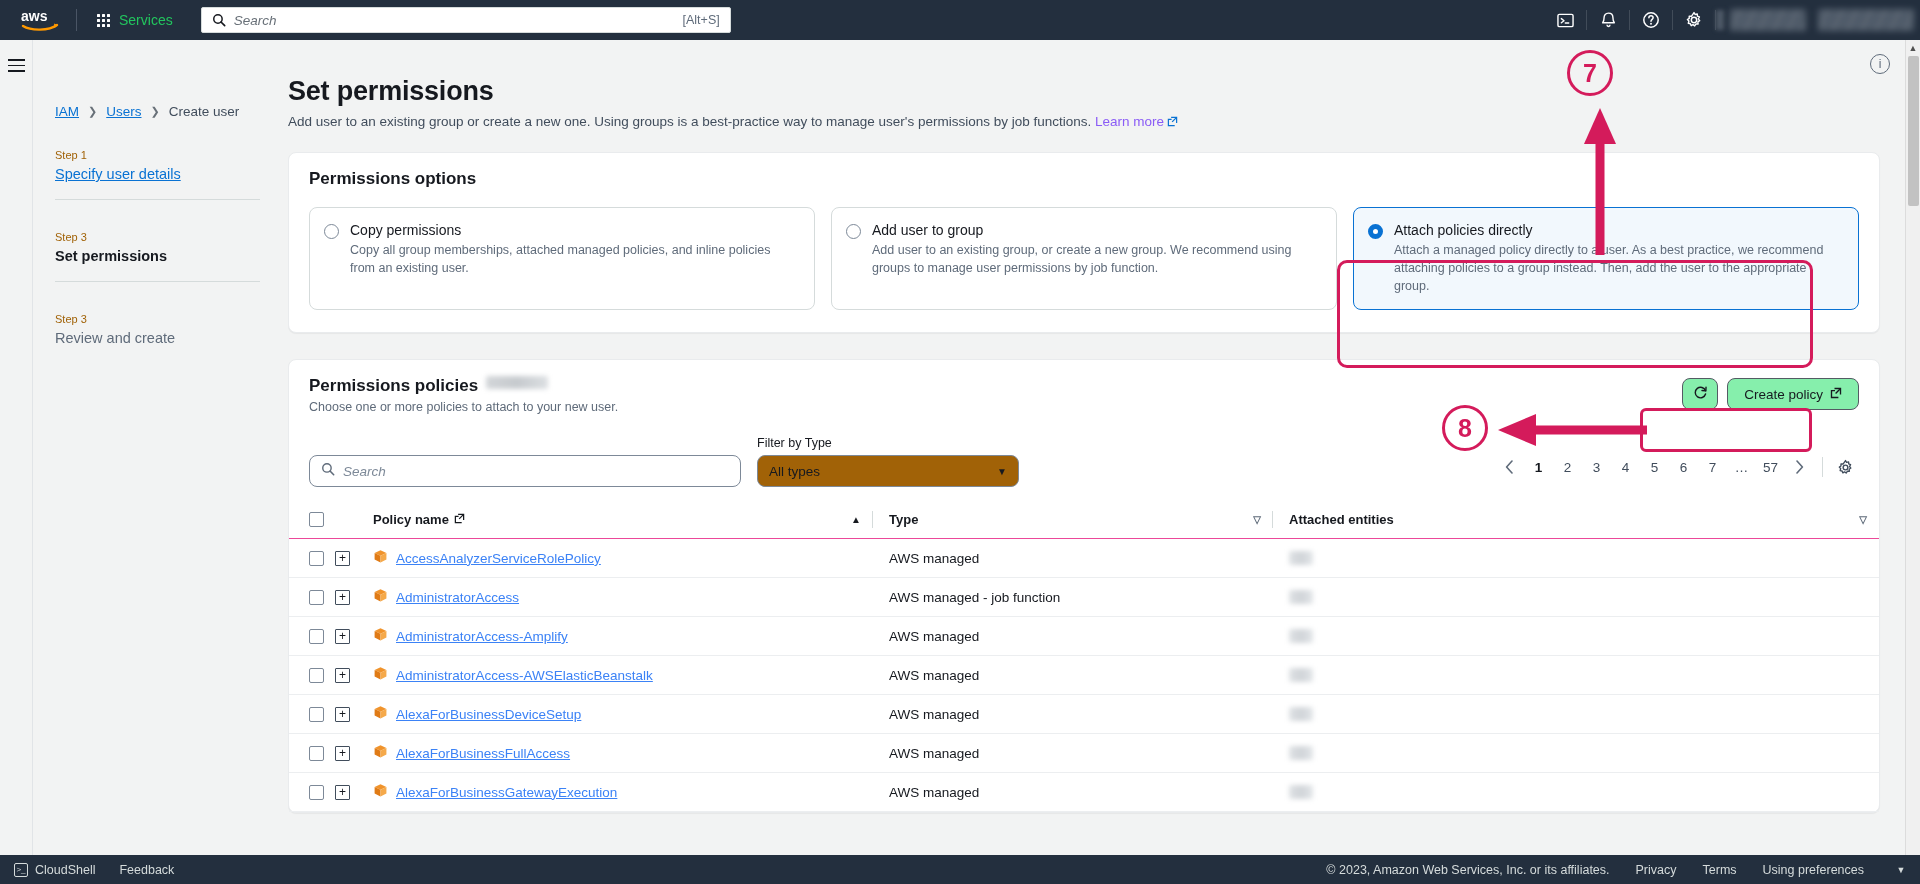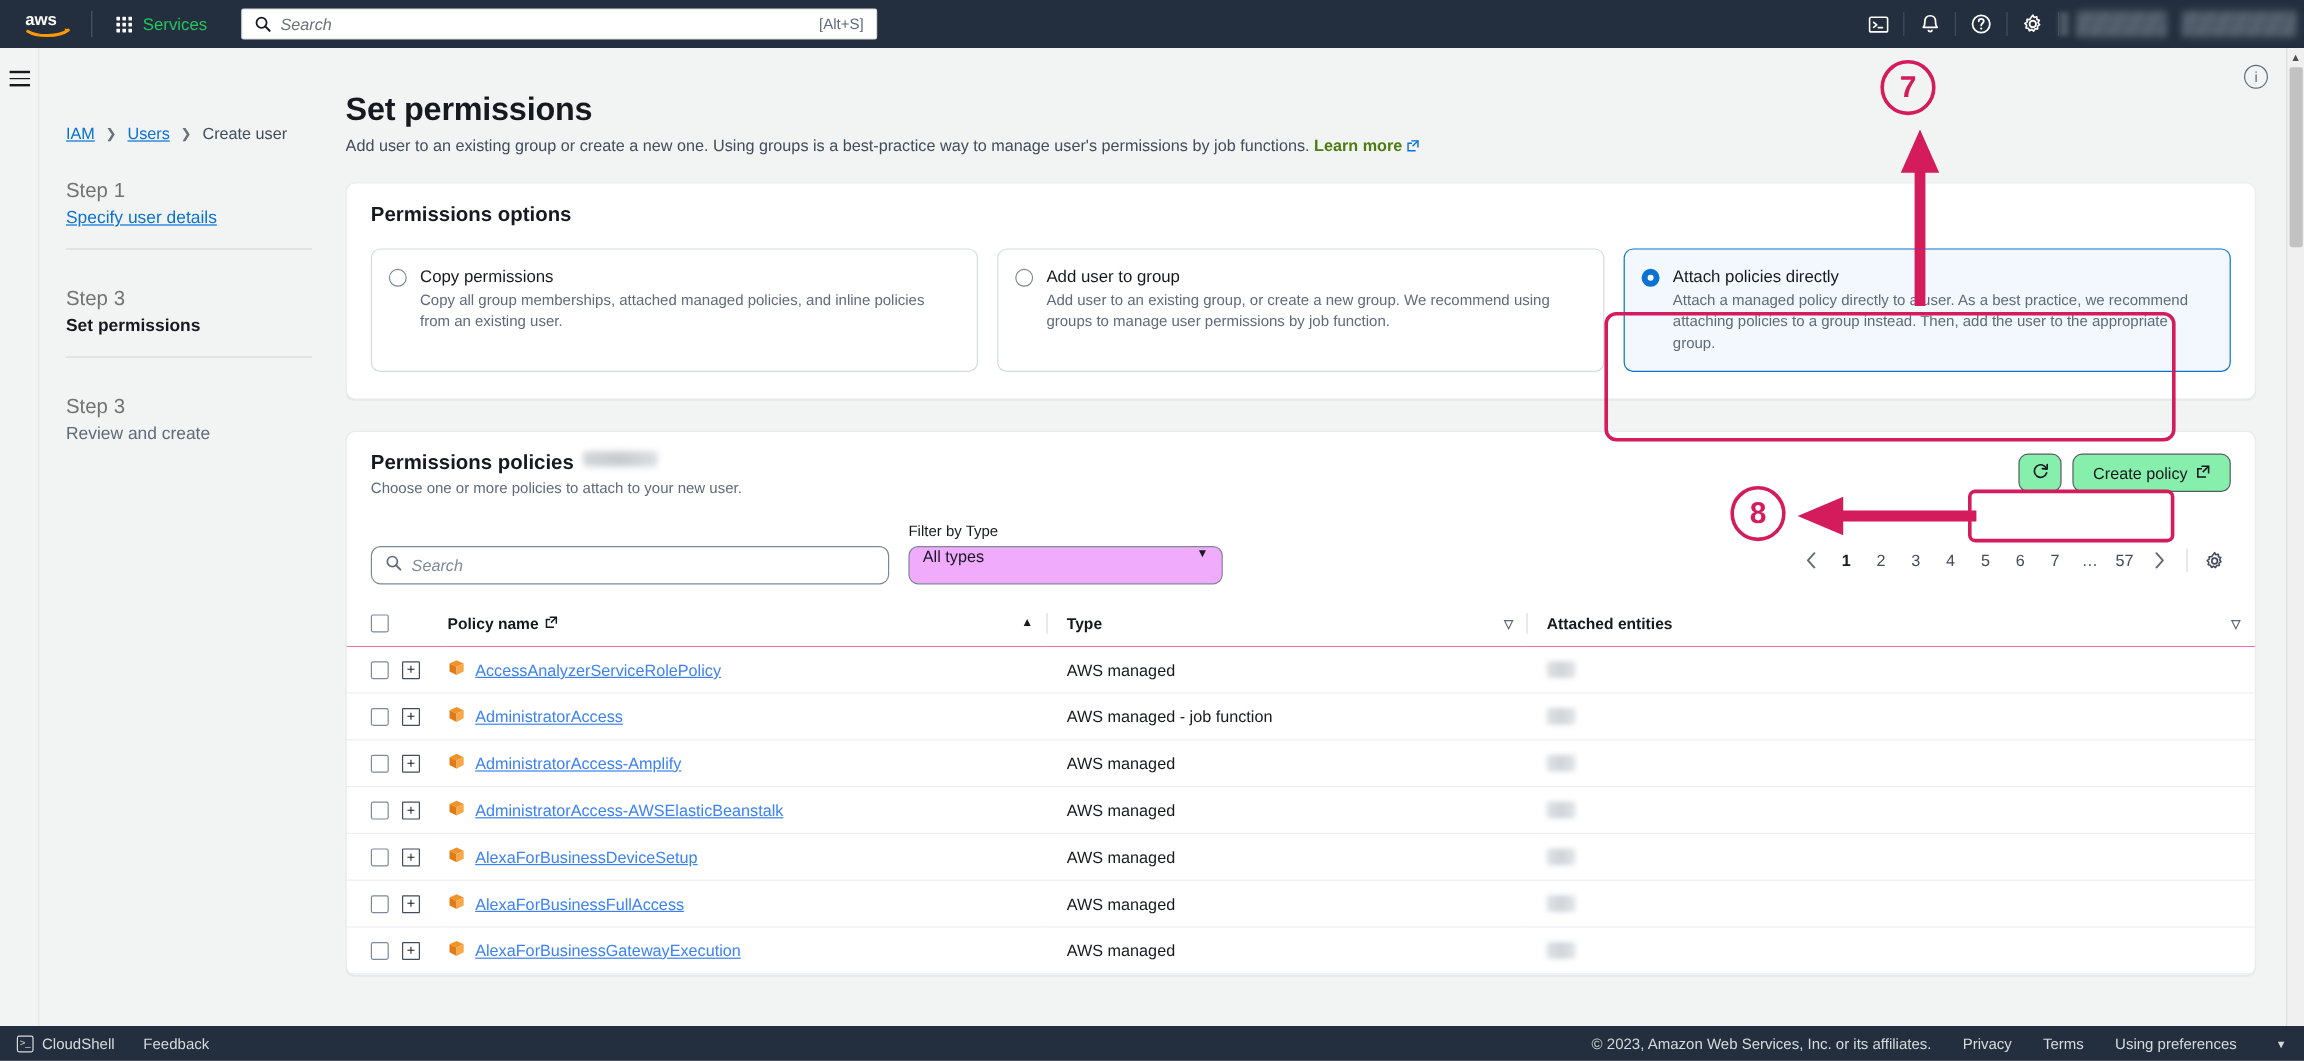--- a/index.html
+++ b/index.html
@@ -70,40 +70,40 @@
     padding-top: 12px; display:flex; flex-direction:column; align-items:center;
     flex: 0 0 33px;
   }
   .burger { cursor:pointer; padding:4px; }
   .burger i { display:block; width:17px; height:1.8px; background:#16191f; margin:3.4px 0; }
 
   .wizard {
     width: 255px; flex:0 0 255px; background:#f2f3f3; padding: 48px 0 0 22px;
   }
   .wizard .step { padding-right: 28px; }
-  .step-num { font-size: 17px; color:#737373; margin-bottom: 5px; margin-top: 31px; }
+  .step-num { font-size: 11px; color:#a16207; margin-bottom: 5px; margin-top: 31px; }
   .step-link { font-size: 14.5px; color:#0972d3; text-decoration:underline; cursor:pointer; }
   .step-cur  { font-size: 14.5px; color:#16191f; font-weight:bold; }
   .step-dim  { font-size: 14.5px; color:#5f6b7a; }
   .step-rule { height:1px; background:#d5dbdb; margin: 17px 28px 15px 0; }
 
   .content { flex:1; padding: 0 40px 0 0; position:relative; overflow:hidden; }
 
   
   .crumbs { display:flex; align-items:center; gap:9px; font-size:13.5px; padding: 14px 0 0 0; height:30px; }
   .crumbs a { color:#0972d3; text-decoration:underline; cursor:pointer; }
   .crumbs .sep { color:#687078; font-size: 11px; }
   .crumbs .cur { color:#414d5c; }
   .bc-wrap { position:absolute; left:-197px; top:0; }
 
   
   .page-head { padding-top: 36px; }
   .page-title { font-size: 27px; color:#16191f; font-weight:bold; letter-spacing:-0.2px; }
   .page-desc { font-size: 13.5px; color:#414d5c; margin-top: 7px; }
-  .page-desc a { color:#4d7c0f; text-decoration:none;font-weight:bold; }
+  .page-desc a { color:#8b5cf6; text-decoration:none; }
   .ext { display:inline-block; vertical-align:-1px; margin-left:3px; }
 
   
   .panel {
     background:#fff; border:1px solid #e9ebed; border-radius:8px;
     box-shadow: 0 1px 1px rgba(0,0,0,.05);
   }
   .panel-head { padding: 16px 20px 14px 20px; }
   .panel-title { font-size: 17px; font-weight:bold; color:#16191f; }
   .panel-sub { font-size: 12.5px; color:#5f6b7a; margin-top: 4px; }
@@ -147,22 +147,22 @@
     display:flex; align-items:center; padding: 0 11px; background:#fff;
   }
   .srch input {
     border:0; outline:0; flex:1; font-size:13.5px; font-style:italic; color:#5f6b7a;
     font-family:"Liberation Sans", sans-serif; background:transparent; margin-left:8px;
   }
   .srch input::placeholder { color:#7d8998; font-style:italic; }
   .ftype { width: 262px; }
   .ftype-label { font-size:12.5px; color:#16191f; margin-bottom:5px; }
   .select {
-    height:32px; border:1px solid #7d8998; border-radius:8px; background:#f0abfc;
-    display:flex; align-items:flex-start; padding: 0 11px; font-size:13.5px; color:#16191f;
+    height:32px; border:1px solid #7d8998; border-radius:8px; background:#a16207;
+    display:flex; align-items:center; padding: 0 11px; font-size:13.5px; color:#16191f;
     cursor:pointer;
   }
   .caret { margin-left:auto; font-size:10px; color:#16191f; }
 
   .pager { margin-left:auto; display:flex; align-items:center; gap: 2px; padding-bottom: 5px; }
   .pg {
     min-width: 27px; height: 30px; display:flex; align-items:center; justify-content:center;
     font-size:13.5px; color:#414d5c; cursor:pointer; border-radius:4px;
   }
   .pg.cur { font-weight:bold; color:#16191f; }

